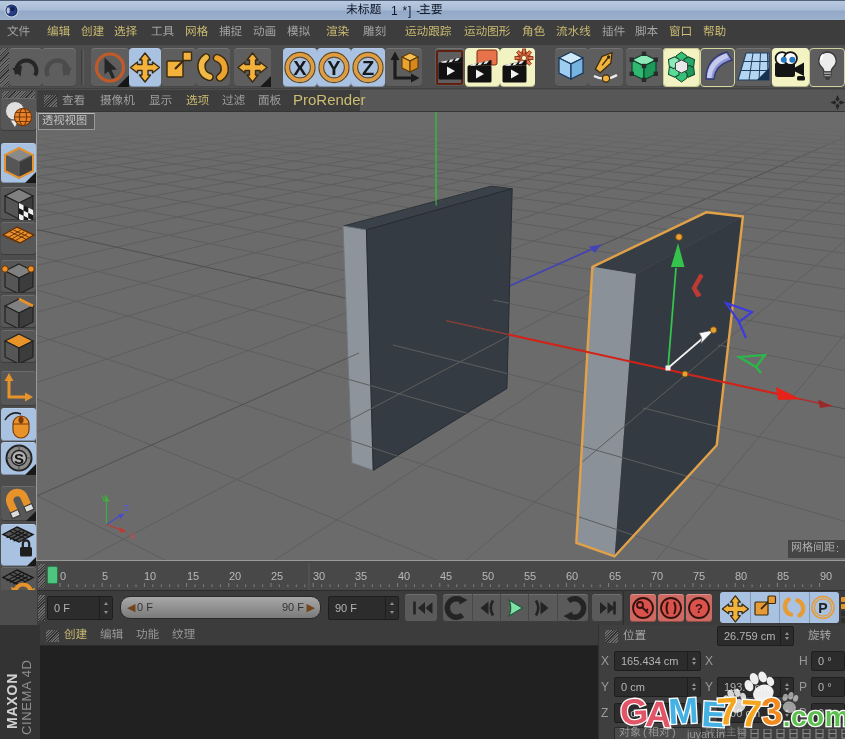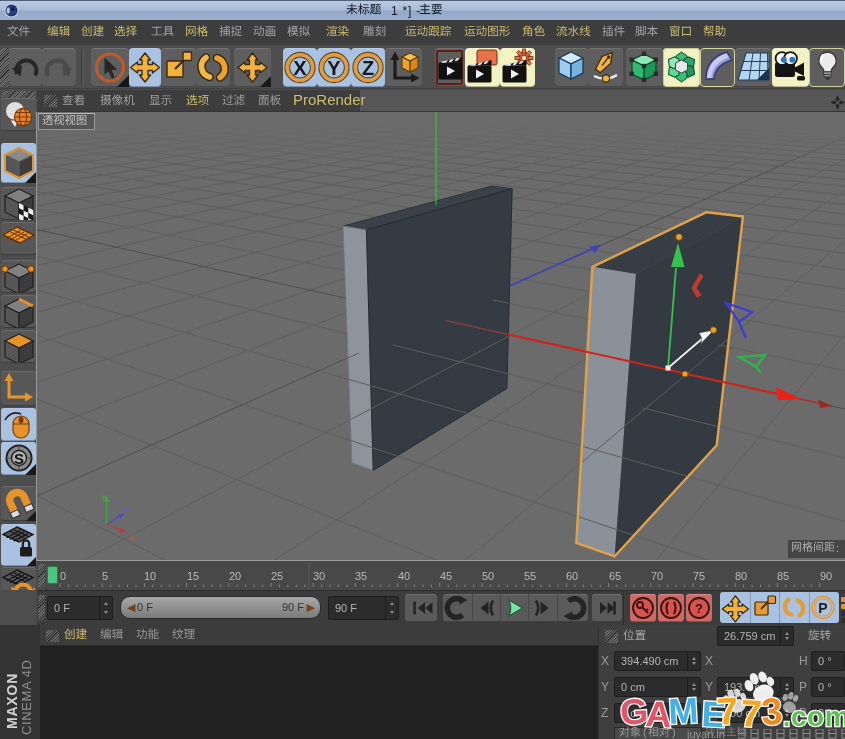--- a/index.html
+++ b/index.html
@@ -1268,21 +1268,21 @@
       </g>
     </svg>
     <svg style="position:absolute;left:808px;top:630px;overflow:visible" width="2" height="2">
       <g fill="#a8a8a8">
         <path transform="translate(0.0,9.3) scale(0.01160,-0.01160)" d="M169 813C196 771 225 715 240 677H44V606H152C149 321 141 101 27 -29C45 -41 70 -63 82 -80C177 32 207 196 217 405H333C327 127 319 30 303 7C296 -4 288 -6 273 -6C259 -6 224 -6 186 -2C196 -21 203 -50 204 -71C245 -73 283 -73 306 -70C332 -67 349 -60 364 -37C390 -3 396 108 403 441C403 451 403 475 403 475H220L223 606H444V677H260L313 696C298 733 266 791 237 835ZM506 372C500 212 484 56 400 -28C417 -38 439 -62 448 -77C494 -31 523 32 541 104C600 -30 690 -60 813 -60H946C950 -41 959 -8 969 9C940 8 836 8 817 8C786 8 756 10 729 17V226H920V292H729V468H860C846 430 830 393 816 366L874 344C899 389 927 459 952 521L903 537L892 534H495C518 566 539 602 558 642H958V711H588C602 748 615 787 625 826L552 841C523 727 473 618 406 547C424 536 454 512 467 499L487 524V468H661V47C618 77 584 129 561 217C567 266 570 319 572 372Z"></path>
         <path transform="translate(11.6,9.3) scale(0.01160,-0.01160)" d="M81 332C89 340 120 346 154 346H243V201L40 167L56 94L243 130V-76H315V144L450 171L447 236L315 213V346H418V414H315V567H243V414H145C177 484 208 567 234 653H417V723H255C264 757 272 791 280 825L206 840C200 801 192 762 183 723H46V653H165C142 571 118 503 107 478C89 435 75 402 58 398C67 380 77 346 81 332ZM426 535V464H573C552 394 531 329 513 278H801C766 228 723 168 682 115C647 138 612 160 579 179L531 131C633 70 752 -22 810 -81L860 -23C830 6 787 40 738 76C802 158 871 253 921 327L868 353L856 348H616L650 464H959V535H671L703 653H923V723H722L750 830L675 840L646 723H465V653H627L594 535Z"></path>
       </g>
     </svg>
     <div class="abs" style="left:601px;top:654px;font-size:12px;color:#9a9a9a">X</div>
     <div class="fld" style="left:614px;top:651px;width:87px;height:20px">
-      <span class="v">394.490 cm</span>
+      <span class="v">165.434 cm</span>
       <span class="spin"></span>
     </div>
     <div class="abs" style="left:705px;top:654px;font-size:12px;color:#9a9a9a">X</div>
     <div class="fld" style="left:717px;top:626px;width:77px;height:20px">
       <span class="v">26.759 cm</span>
       <span class="spin"></span>
     </div>
     <div class="abs" style="left:799px;top:654px;font-size:12px;color:#9a9a9a">H</div>
     <div class="fld" style="left:811px;top:651px;width:34px;height:20px">
       <span class="v">0 °</span>

